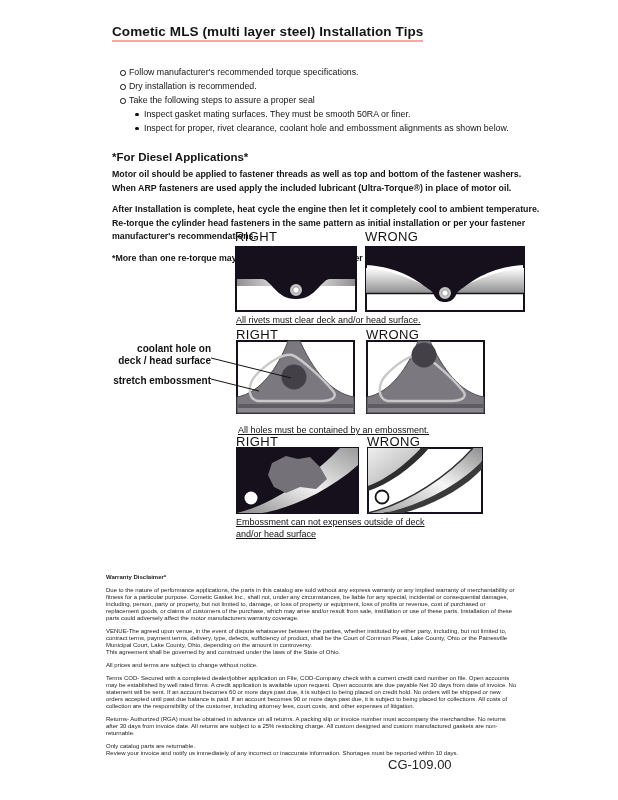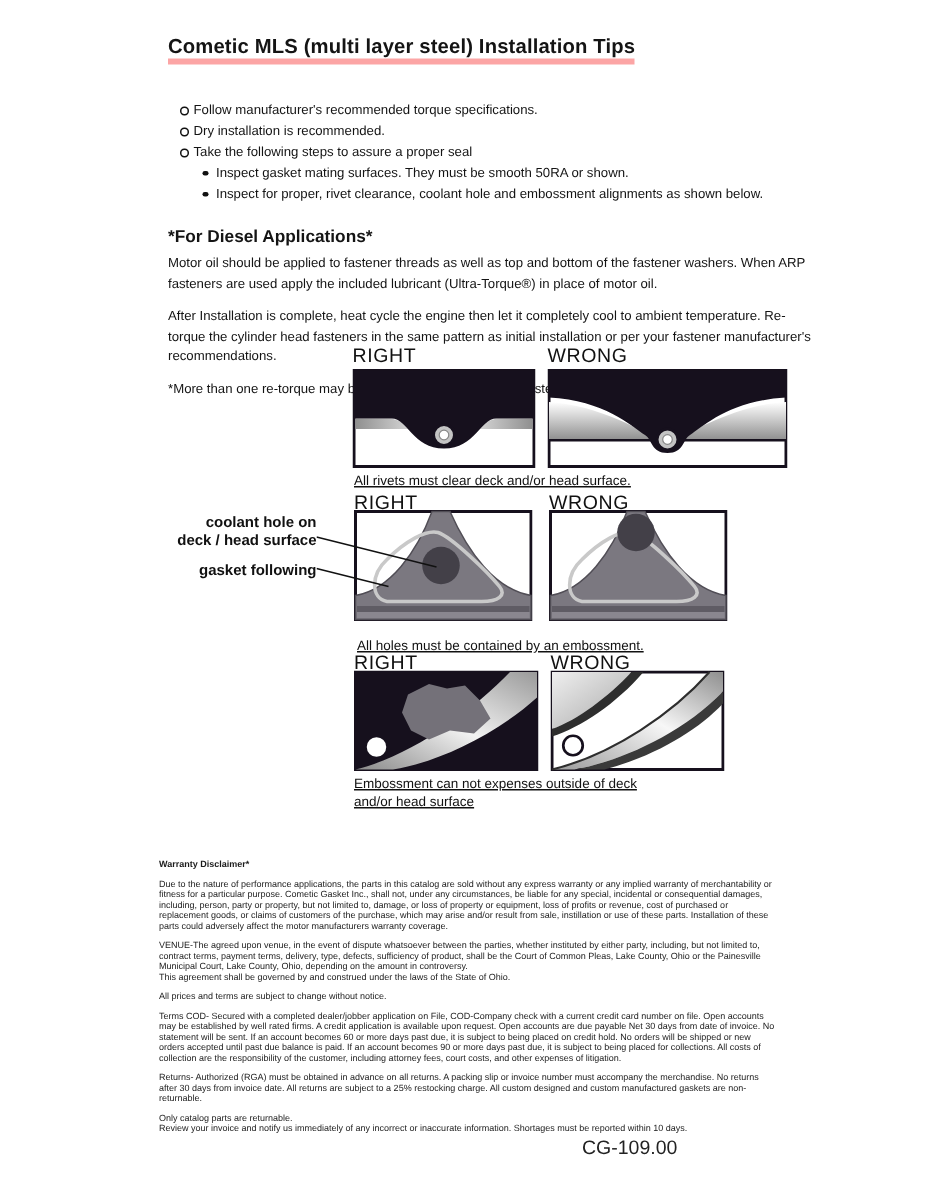--- a/index.html
+++ b/index.html
@@ -2,28 +2,28 @@
 <html><head>
 <meta charset="utf-8">
 <style>
   html,body{margin:0;padding:0;background:#ffffff;}
   body{width:618px;height:800px;position:relative;font-family:"Liberation Sans",sans-serif;color:#141414;overflow:hidden;}
   .page{position:absolute;inset:0;background:#ffffff;}
 
   
   .content{position:absolute;left:104px;top:22px;width:452px;}
   .doc-title{display:inline-block;margin:0 0 7px 8px;font-size:13.5px;font-weight:bold;letter-spacing:.1px;
-             border-bottom:4px solid #fca5a5;padding-bottom:1px;}
+             border-bottom:2px solid #fca5a5;padding-bottom:1px;}
   ul.tips{list-style:none;margin:16px;padding:0;font-size:8.8px;line-height:14px;}
   ul.tips li{position:relative;padding-left:9px;}
   ul.tips li .omark{position:absolute;left:0;top:5px;width:3.6px;height:3.6px;border:1px solid #111;border-radius:50%;}
   ul.tips li.sub{padding-left:24px;}
   ul.tips li.sub .fmark{position:absolute;left:15px;top:5.5px;width:3.6px;height:3.6px;background:#111;border-radius:50%;}
   .diesel-head{margin:6px 0 5px 8px;font-size:11.5px;font-weight:bold;}
-  .para{margin:0 0 8px 8px;width:432px;font-size:8.8px;line-height:13.5px;}
+  .para{margin:0 0 8px 8px;width:432px;font-size:8.8px;line-height:13.5px;font-weight:bold;}
 
   
   .abs{position:absolute;}
   .rw-label{position:absolute;font-size:13px;letter-spacing:.4px;color:#111;}
   .caption{position:absolute;font-size:9px;line-height:12px;color:#111;white-space:pre-line;text-decoration:underline;}
   .annot{position:absolute;font-size:10px;line-height:11.5px;text-align:right;color:#111;white-space:pre-line;font-weight:bold;}
   svg{display:block;}
 
   
   .legal{position:absolute;left:106px;top:574px;width:412px;font-size:6px;line-height:7px;color:#1c1c1c;}
@@ -36,21 +36,21 @@
 <body>
 
 <div class="page">
 
   <div class="content">
     <h1 class="doc-title">Cometic MLS (multi layer steel) Installation Tips</h1>
     <ul class="tips">
       <li><span class="omark"></span><span>Follow manufacturer's recommended torque specifications.</span></li>
       <li><span class="omark"></span><span>Dry installation is recommended.</span></li>
       <li><span class="omark"></span><span>Take the following steps to assure a proper seal</span></li>
-      <li class="sub"><span class="fmark"></span><span>Inspect gasket mating surfaces.  They must be smooth 50RA or shown.</span></li>
+      <li class="sub"><span class="fmark"></span><span>Inspect gasket mating surfaces.  They must be smooth 50RA or finer.</span></li>
       <li class="sub"><span class="fmark"></span><span>Inspect for proper, rivet clearance, coolant hole and embossment alignments as shown below.</span></li>
     </ul>
     <h2 class="diesel-head">*For Diesel Applications*</h2>
     <p class="para">Motor oil should be applied to fastener threads as well as top and bottom of the fastener washers. When ARP fasteners are used apply the included lubricant (Ultra-Torque®) in place of motor oil.</p>
     <p class="para">After Installation is complete, heat cycle the engine then let it completely cool to ambient temperature. Re-torque the cylinder head fasteners in the same pattern as initial installation or per your fastener manufacturer's recommendations.</p>
     <p class="para">*More than one re-torque may be required to achieve proper fastener stretch*</p>
   </div>
 
   <div class="rw-label" style="left:235px;top:229px;width:122px;">RIGHT</div>
   <div class="rw-label" style="left:365px;top:229px;width:122px;">WRONG</div>
@@ -90,21 +90,21 @@
     <circle cx="80" cy="47" r="3.2" fill="#ffffff" stroke="#888888" stroke-width="0.8"></circle>
   </svg>
 
   <div class="caption" style="left:236px;top:314px;">All rivets must clear deck and/or head surface.</div>
 
   <div class="rw-label" style="left:236px;top:327px;width:119px;">RIGHT</div>
   <div class="rw-label" style="left:366px;top:327px;width:119px;">WRONG</div>
 
   <div class="annot" style="left:111px;top:343px;width:100px;">coolant hole on
 deck / head surface</div>
-  <div class="annot" style="left:103px;top:375px;width:108px;">gasket following</div>
+  <div class="annot" style="left:103px;top:375px;width:108px;">stretch embossment</div>
 
   <svg class="abs" style="left:236px;top:340px;" width="119" height="74" viewBox="0 0 119 74">
     <rect x="1" y="1" width="117" height="72" fill="#ffffff" stroke="#16101d" stroke-width="2"></rect>
     <path d="M1,73 L1,57 C24,53 42,28 52,1 L64,1 C76,28 94,53 118,57 L118,73 Z" fill="#7b7880" stroke="#514e56" stroke-width="1"></path>
     <rect x="2" y="64" width="115" height="4" fill="#5f5c64"></rect>
     <rect x="2" y="68" width="115" height="4" fill="#8a878f"></rect>
     <path d="M22,61 C11,59 11,43 22,33 C34,21 48,13 56,15 C65,18 89,41 97,51 C102,57 96,61 85,61 Z" fill="none" stroke="#c9c9c9" stroke-width="2.4"></path>
     <circle cx="58" cy="37" r="12.5" fill="#434048"></circle>
   </svg>
 

